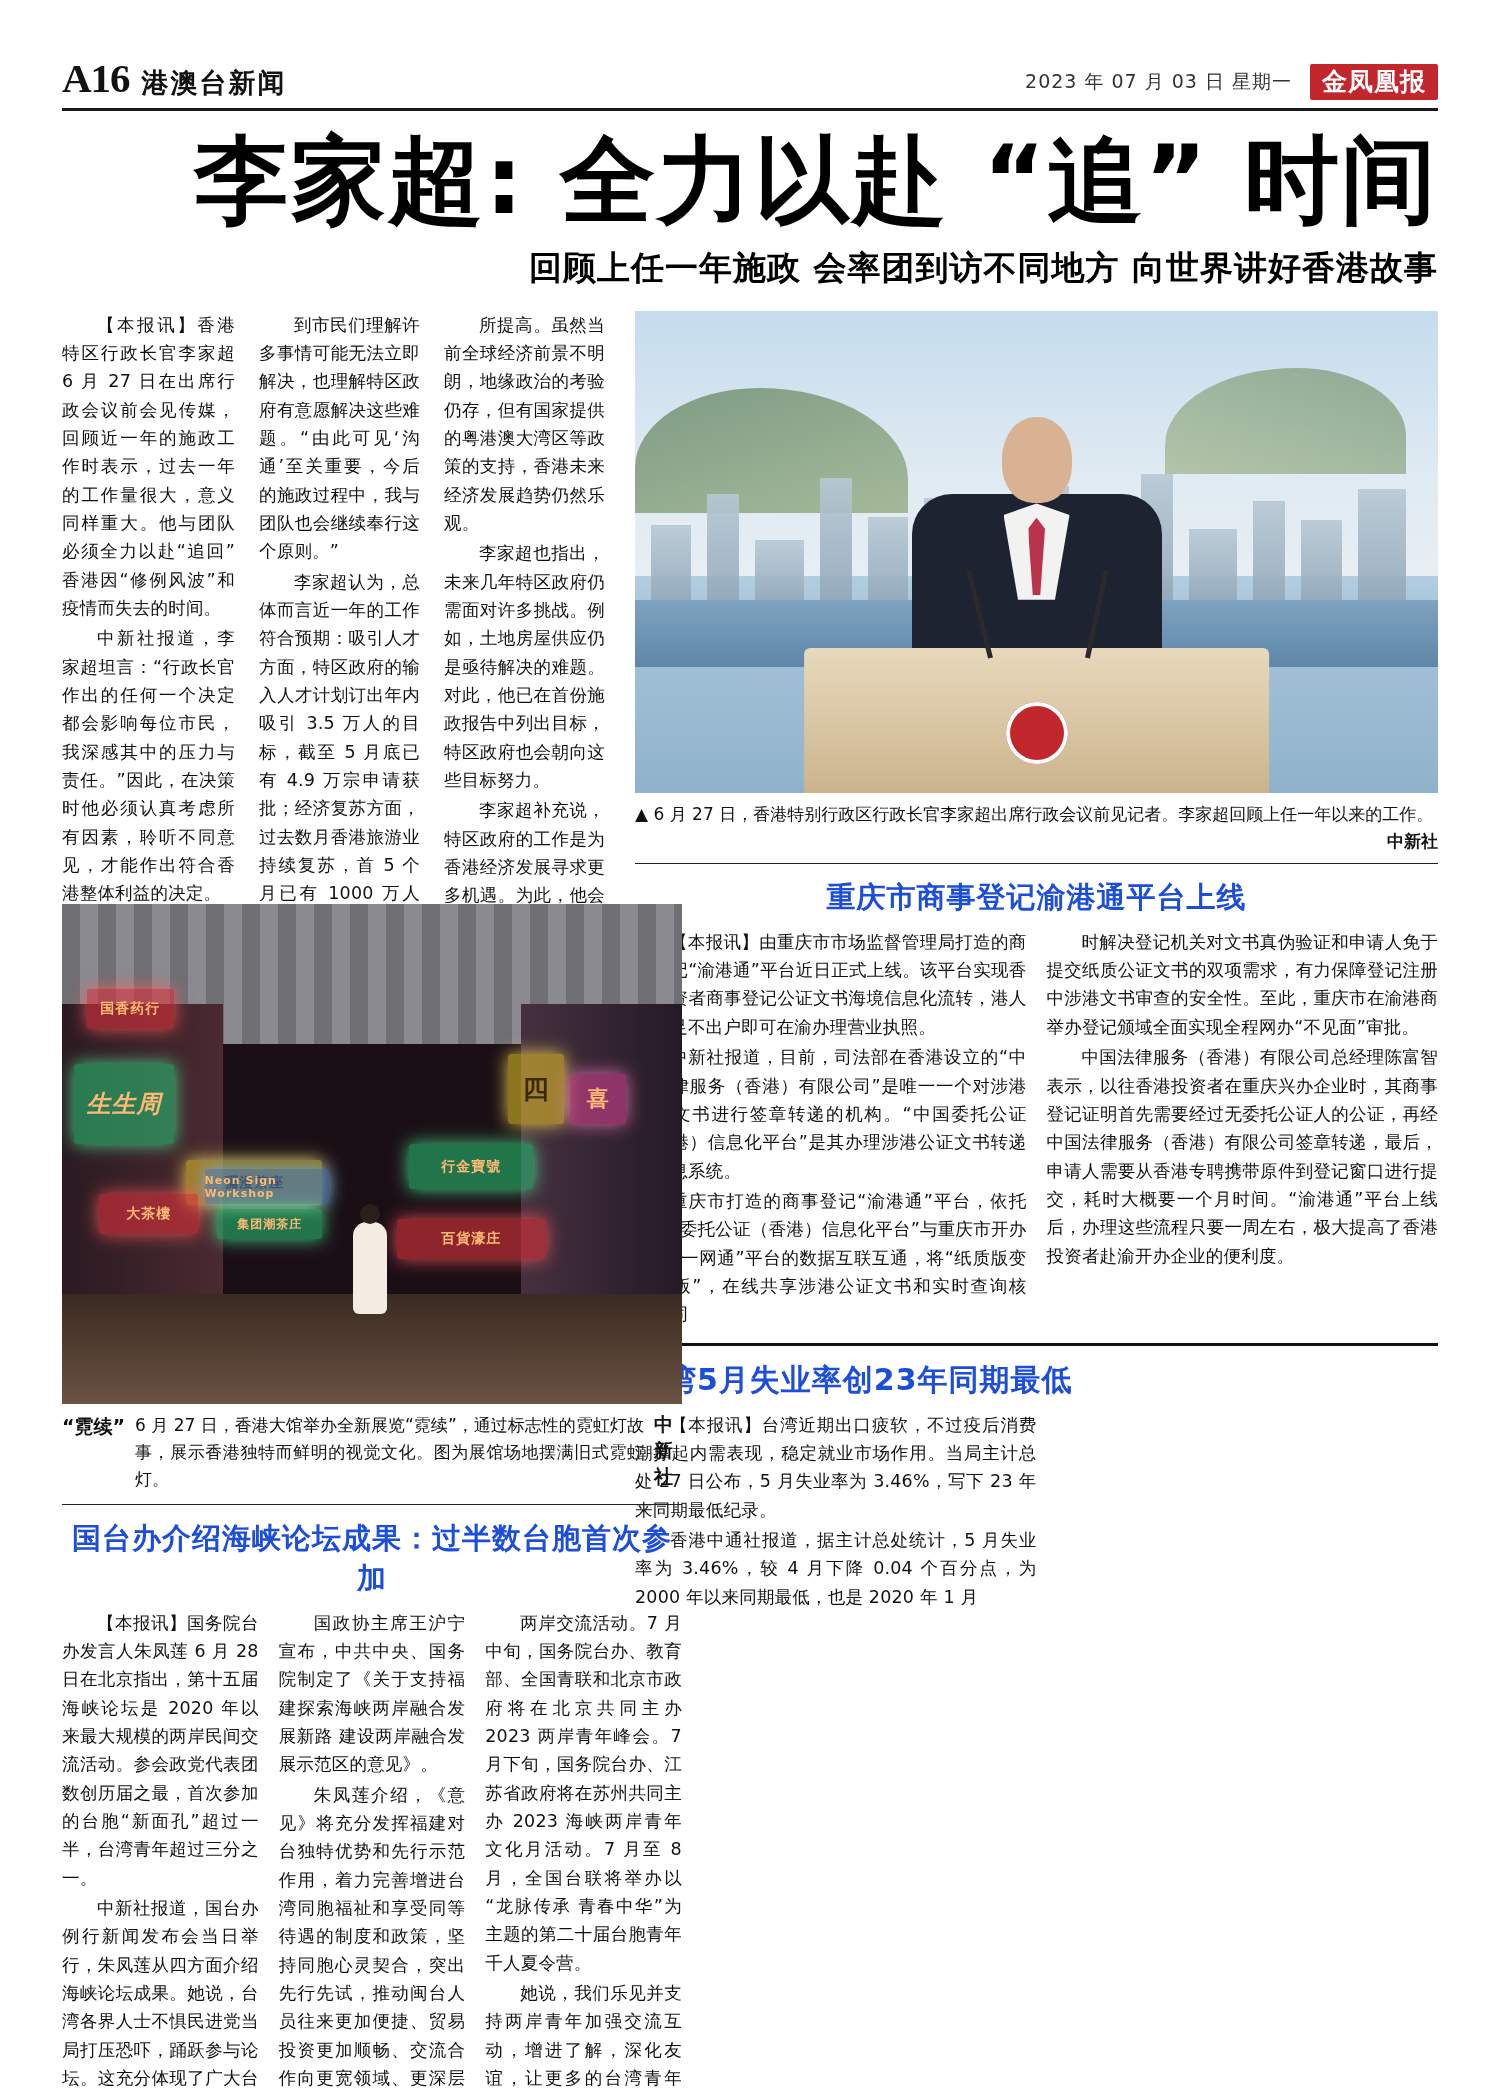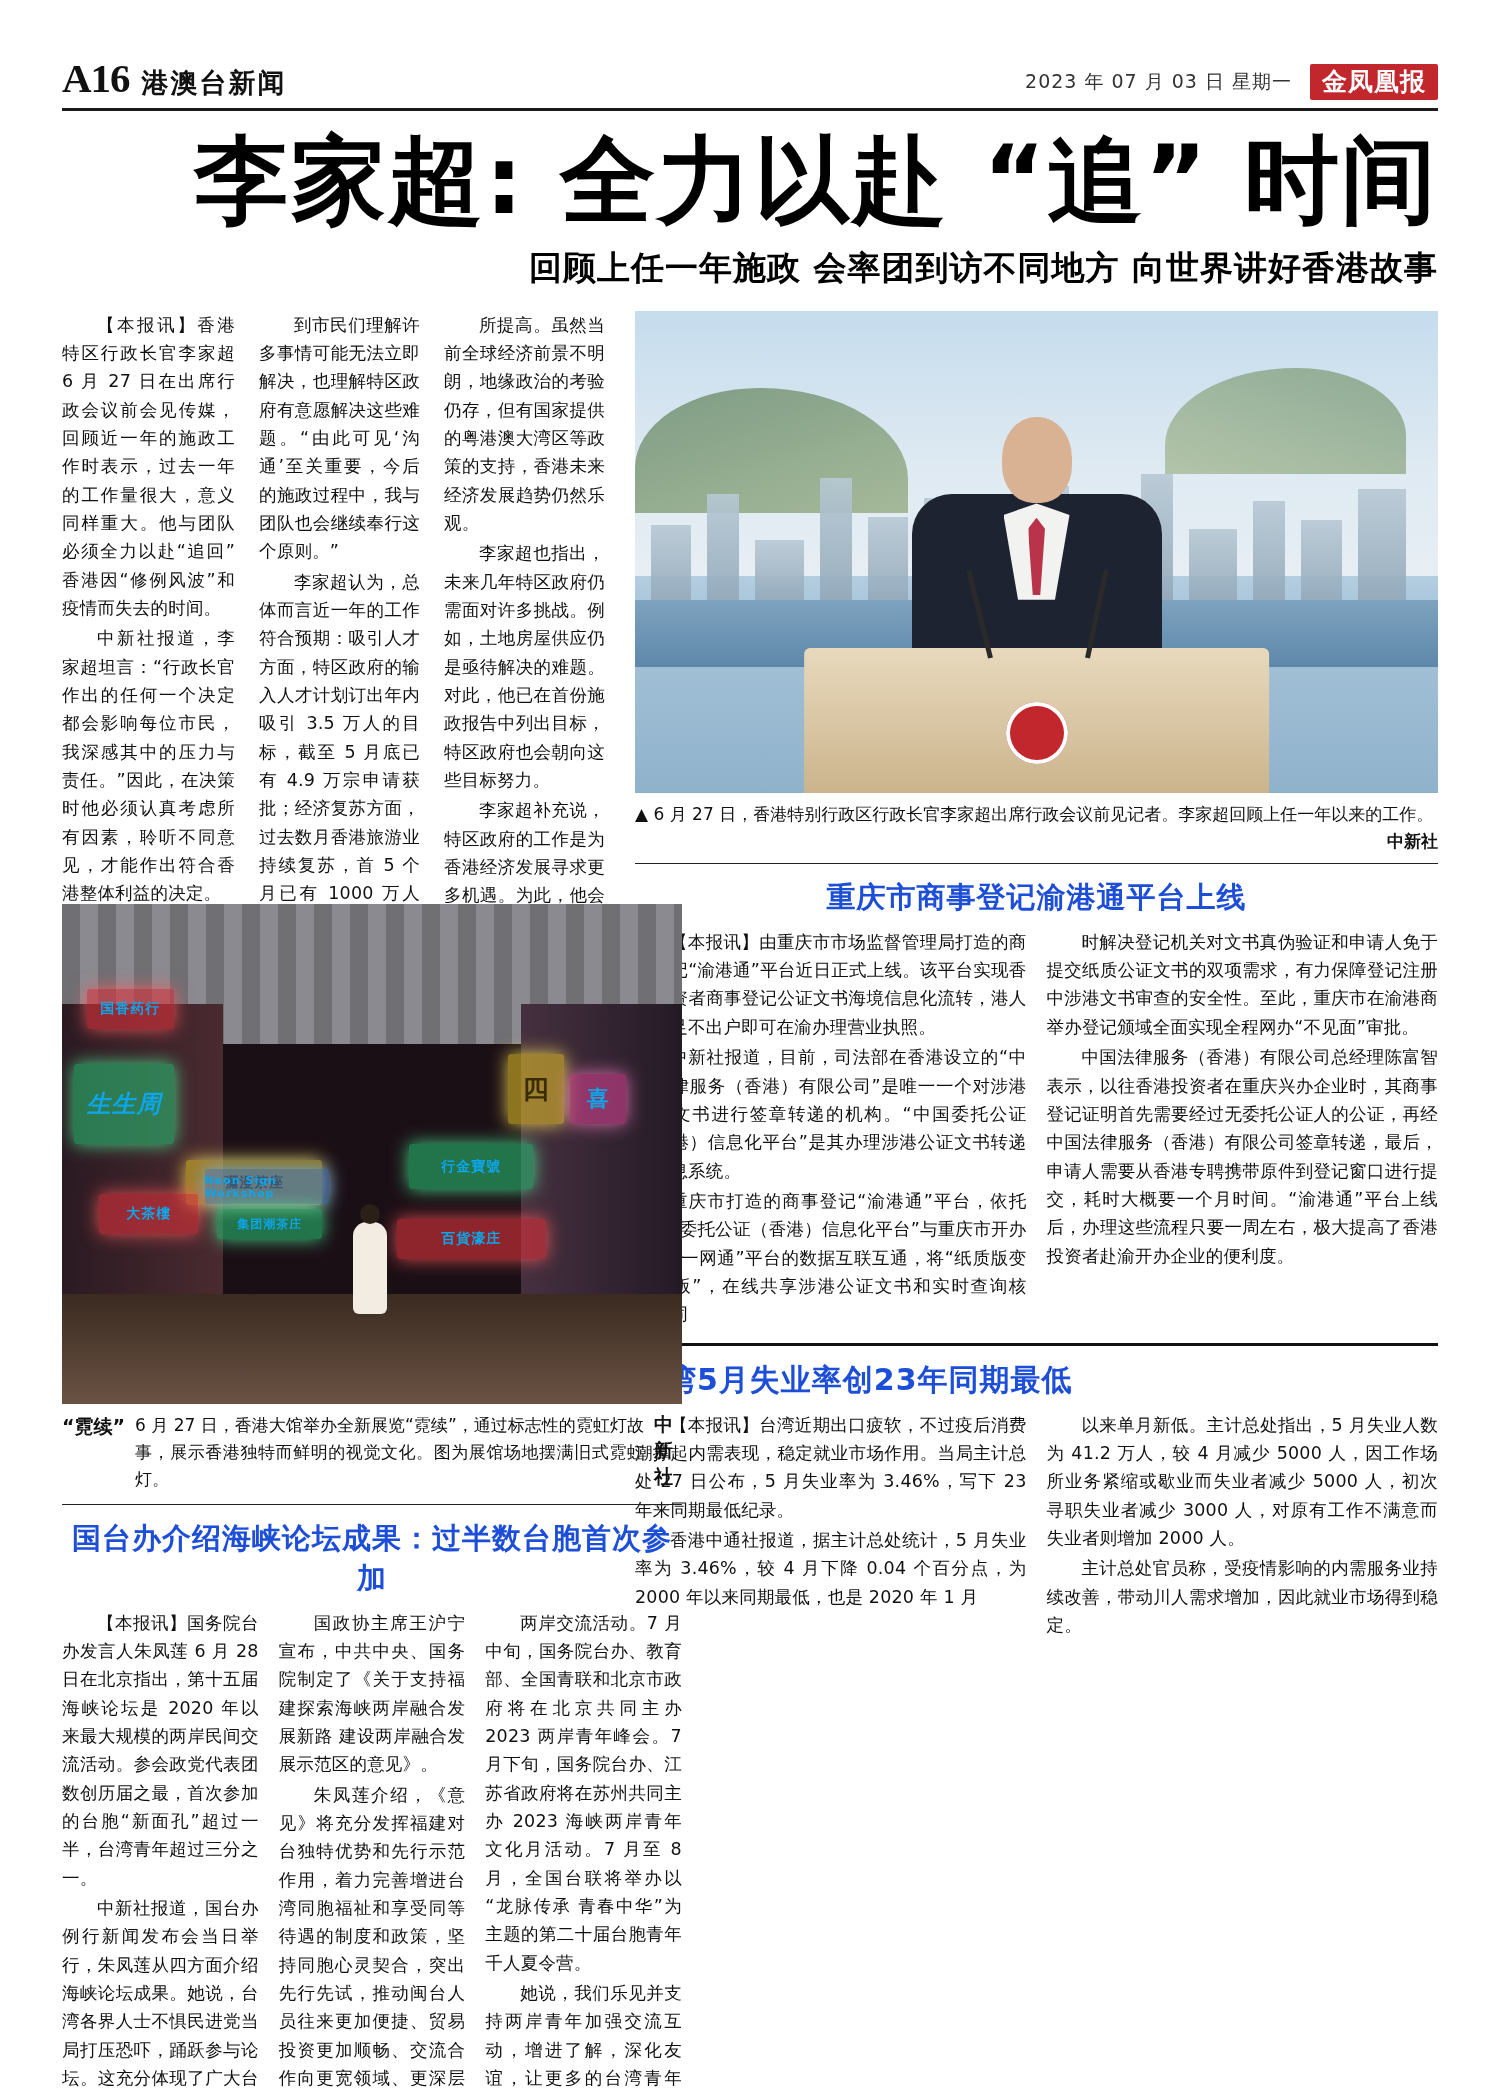--- a/index.html
+++ b/index.html
@@ -262,21 +262,21 @@
     position: absolute; right:0; top:20%; width: 26%; height: 62%;
     background: linear-gradient(270deg,#241a26,#46303f);
   }
   .sign {
     position: absolute;
     border-radius: 3px;
     font-weight: bold;
     display: flex;
     align-items: center;
     justify-content: center;
-    color: #0ea5e9;
+    color: #fdba74;
     font-size: 14px;
     letter-spacing: 1px;
     box-shadow: 0 0 14px rgba(255,255,255,.35);
   }
   .sign.green { background: rgba(40,200,120,.55); box-shadow: 0 0 18px rgba(80,255,160,.8); }
   .sign.red   { background: rgba(220,50,60,.6);  box-shadow: 0 0 18px rgba(255,90,90,.85); }
   .sign.yellow{ background: rgba(235,200,40,.55); box-shadow: 0 0 18px rgba(255,230,90,.85); color:#3a2b00;}
   .sign.blue  { background: rgba(60,130,230,.5); box-shadow: 0 0 18px rgba(110,180,255,.8); }
   .sign.pink  { background: rgba(235,70,160,.5); box-shadow: 0 0 18px rgba(255,130,200,.8); }
   .neon-person {
@@ -428,24 +428,20 @@
       </div>
 
       <div class="rule-thick"></div>
 
       <div class="sub-headline left">台湾5月失业率创23年同期最低</div>
       <div class="two-col">
         <div class="body-text" style="width:50%;">
           <p>【本报讯】台湾近期出口疲软，不过疫后消费潮撑起内需表现，稳定就业市场作用。当局主计总处 27 日公布，5 月失业率为 3.46%，写下 23 年来同期最低纪录。</p>
           <p>香港中通社报道，据主计总处统计，5 月失业率为 3.46%，较 4 月下降 0.04 个百分点，为 2000 年以来同期最低，也是 2020 年 1 月</p>
         </div>
-        <div class="body-text" style="width:50%;">
-          <p>以来单月新低。主计总处指出，5 月失业人数为 41.2 万人，较 4 月减少 5000 人，因工作场所业务紧缩或歇业而失业者减少 5000 人，初次寻职失业者减少 3000 人，对原有工作不满意而失业者则增加 2000 人。</p>
-          <p>主计总处官员称，受疫情影响的内需服务业持续改善，带动川人需求增加，因此就业市场得到稳定。</p>
-        </div>
       </div>
     </div>
   </div>
 
   <div class="lower" style="width:620px; position:absolute; left:62px; top:890px;">
 
     <div class="photo-neon">
       <div class="neon-ceiling"></div>
       <div class="neon-wallL"></div>
       <div class="neon-wallR"></div>

